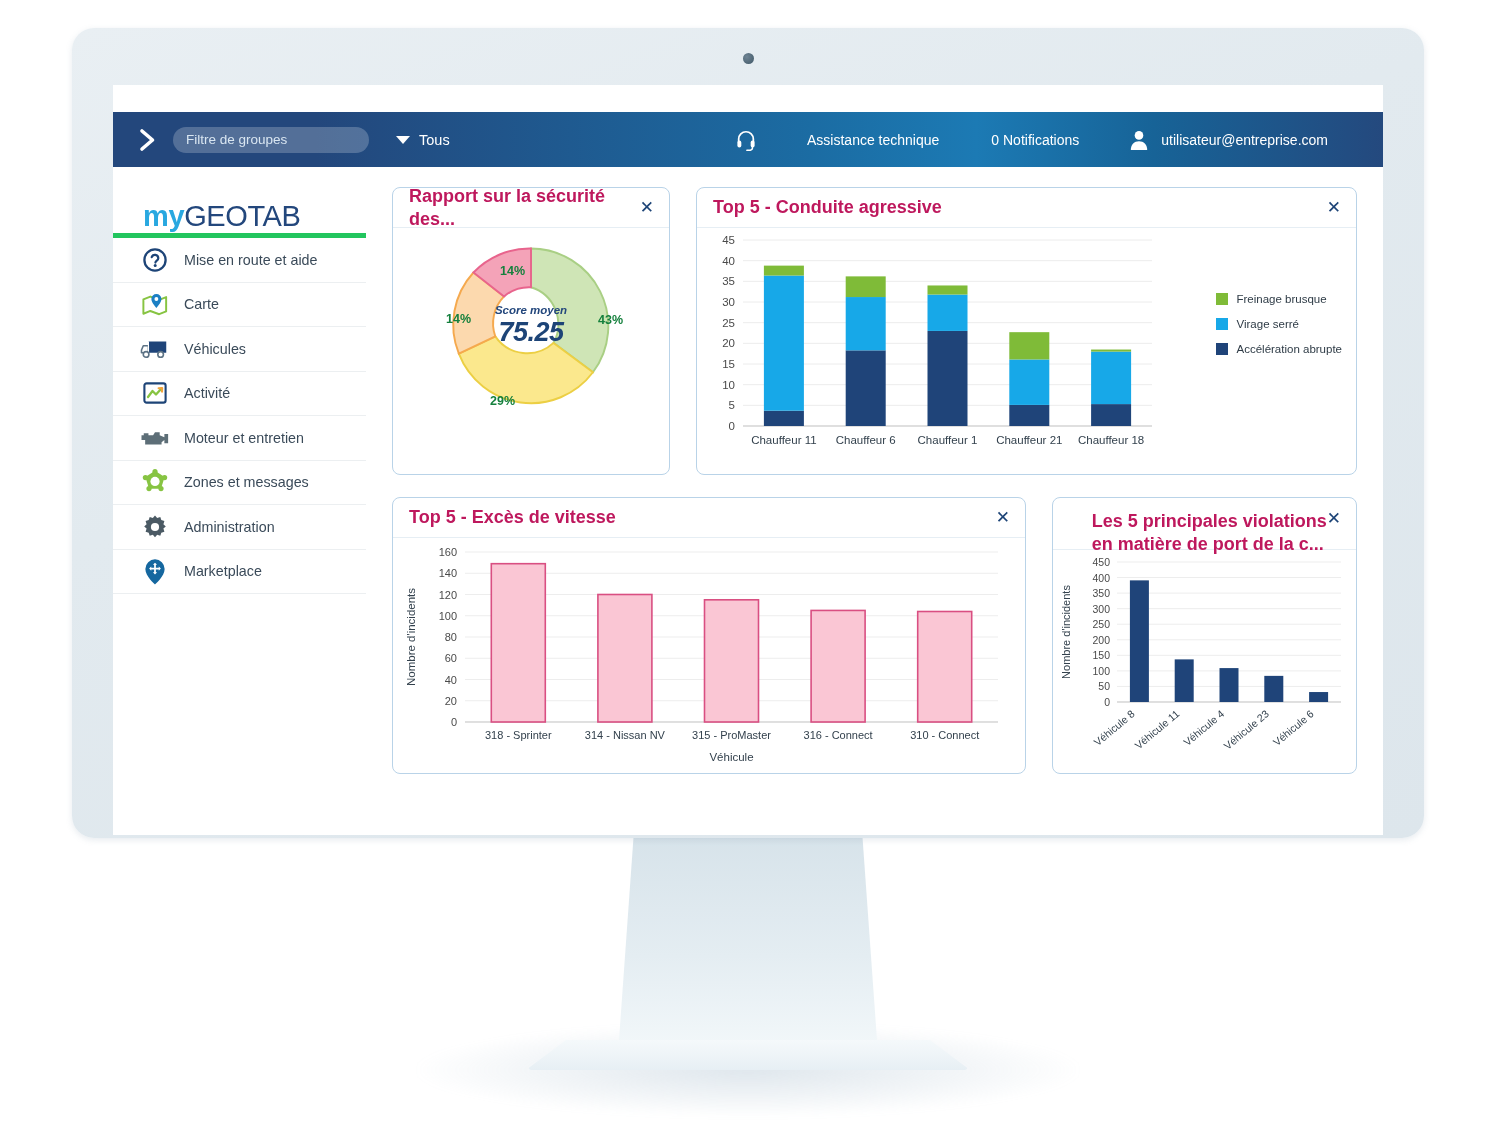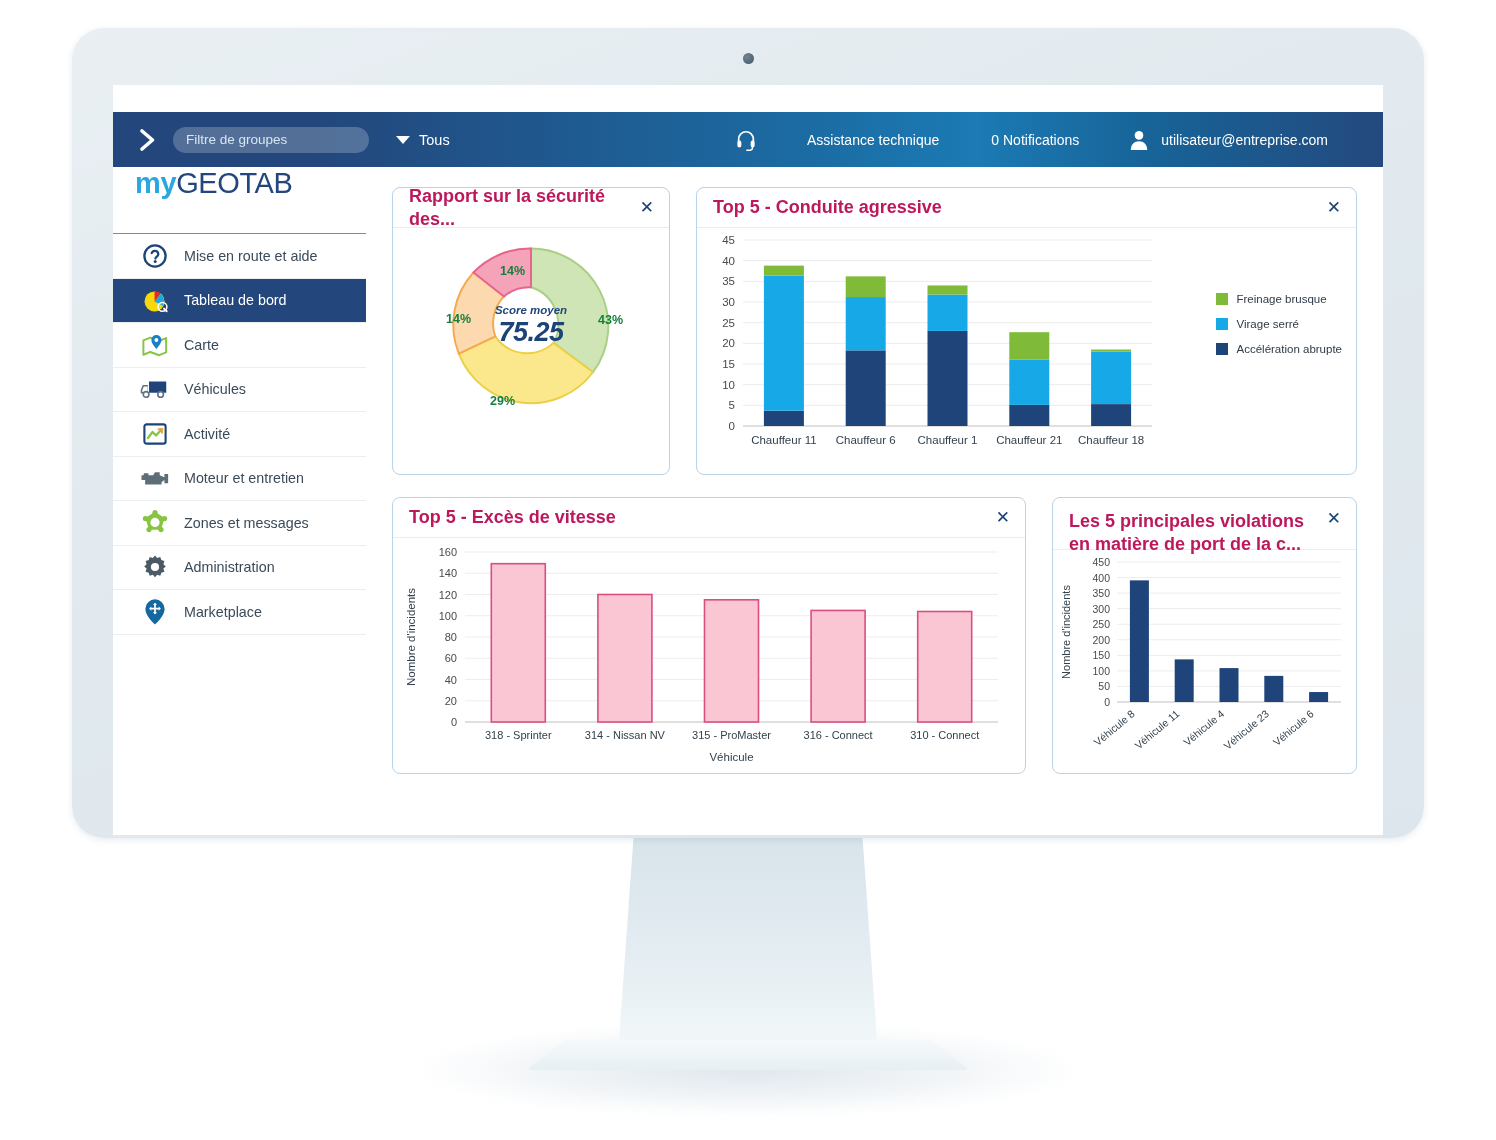--- a/index.html
+++ b/index.html
@@ -7,21 +7,21 @@
     width:1496px;height:1140px;overflow:hidden;
     background:#ffffff;
     font-family:"Liberation Sans", sans-serif;
     position:relative;
   }
 
   
   #monitor-shell{
     position:absolute;left:72px;top:28px;width:1352px;height:810px;
     background:linear-gradient(160deg,#e9eff3 0%,#e2eaef 40%,#dde6ec 100%);
-    border-radius:32px;
+    border-radius:22px;
     box-shadow:0 2px 6px rgba(120,145,165,.18);
   }
   #monitor-camera{
     position:absolute;left:50%;top:25px;width:11px;height:11px;margin-left:-5.5px;
     border-radius:50%;
     background:radial-gradient(circle at 35% 35%,#6f8494,#3f5766);
   }
   #monitor-neck{
     position:absolute;left:50%;top:836px;margin-left:-130px;width:260px;height:218px;
     background:linear-gradient(180deg,#d7e3ea 0%,#e4edf2 55%,#f3f8fa 100%);
@@ -69,22 +69,22 @@
   #support-item{margin-left:auto;display:flex;align-items:center;cursor:pointer;gap:40px;}
   #notif-item{margin-left:52px;cursor:pointer;}
   #user-item{margin-left:48px;margin-right:55px;display:flex;align-items:center;cursor:pointer;}
   .tb-icon{margin-right:10px;display:flex;align-items:center;}
 
   
   #sidebar{
     position:absolute;left:0;top:82px;width:253px;height:668px;
     background:#ffffff;border-right:1px solid #e2e7ea;
   }
-  #brand{height:66px;display:flex;align-items:flex-start;padding-left:22px;
-    border-bottom:1px solid #22c55e;}
+  #brand{height:66px;display:flex;align-items:flex-end;padding-left:30px;
+    border-bottom:5px solid #22c55e;}
   #brand-text{font-size:29px;letter-spacing:-.4px;font-weight:400;}
   #brand-text .my{color:#29a8e0;font-weight:700;}
   #brand-text .geotab{color:#23477c;font-weight:400;}
   .nav-item{
     height:44.5px;display:flex;align-items:center;padding-left:26px;
     border-bottom:1px solid #eceff1;cursor:pointer;box-sizing:border-box;
   }
   .nav-item.active{background:#23477c;}
   .nav-icon{width:32px;height:30px;flex:none;display:flex;align-items:center;justify-content:center;margin-right:13px;}
   .nav-label{font-size:14.3px;color:#3a4a59;}
@@ -96,21 +96,21 @@
     background:#ffffff;
   }
   .widget{
     position:absolute;background:#ffffff;border:1px solid #b9d3e8;border-radius:8px;
     box-sizing:border-box;
   }
   .w-head{
     height:40px;display:flex;align-items:center;justify-content:space-between;
     padding:0 15px 0 16px;border-bottom:1px solid #e6eef4;box-sizing:border-box;
   }
-  .w-head.tall{height:52px;align-items:flex-start;padding-top:12px;}
+  .w-head.tall{height:52px;align-items:flex-start;padding-top:12px;justify-content:flex-end;}
   .w-title{
     font-size:18px;font-weight:700;color:#be185d;line-height:1.25;
   }
   .w-close{
     color:#1d4477;font-size:17px;font-weight:700;cursor:pointer;line-height:1;
     font-family:"DejaVu Sans", sans-serif;
   }
 
   
   #w-safety{left:26px;top:20px;width:278px;height:288px;}
@@ -206,32 +206,20 @@
         <span class="nav-icon">
           <svg width="26" height="26" viewBox="0 0 26 26">
             <circle cx="13" cy="13" r="10.6" fill="none" stroke="#1d4477" stroke-width="2.3"></circle>
             <path d="M9.7 10.1 a3.4 3.4 0 0 1 6.6 1.1 c0 2.2-2.9 2.5-2.9 4.4" fill="none" stroke="#1d4477" stroke-width="2.2" stroke-linecap="round"></path>
             <circle cx="13.2" cy="18.6" r="1.5" fill="#1d4477"></circle>
           </svg>
         </span>
         <span class="nav-label">Mise en route et aide</span>
       </div>
 
-      <div class="nav-item active">
-        <span class="nav-icon">
-          <svg width="27" height="27" viewBox="0 0 28 28">
-            <circle cx="13" cy="15" r="10.4" fill="#f5d90a"></circle>
-            <path d="M13 15 L13 4.6 A10.4 10.4 0 0 1 19.5 6.9 Z" fill="#e4263c"></path>
-            <path d="M13 15 L19.5 6.9 A10.4 10.4 0 0 1 21.6 19.4 Z" fill="#18a9e6"></path>
-            <circle cx="21.2" cy="20.6" r="4.6" fill="none" stroke="#ffffff" stroke-width="1.6"></circle>
-            <path d="M22.8 22.4 L25.6 25.2" stroke="#ffffff" stroke-width="2" stroke-linecap="round"></path>
-          </svg>
-        </span>
-        <span class="nav-label">Tableau de bord</span>
-      </div>
 
       <div class="nav-item">
         <span class="nav-icon">
           <svg width="28" height="26" viewBox="0 0 30 28">
             <path d="M2.5 9 L10 6 L19.5 9.5 L27 6.5 L27 22 L19.5 25 L10 21.5 L2.5 24.5 Z" fill="none" stroke="#87c442" stroke-width="2.1" stroke-linejoin="round"></path>
             <path d="M16.5 3.2 a5.4 5.4 0 0 1 5.4 5.4 c0 4-5.4 9.6-5.4 9.6 s-5.4-5.6-5.4-9.6 a5.4 5.4 0 0 1 5.4-5.4 z" fill="#1b7fc4"></path>
             <circle cx="16.5" cy="8.6" r="2.1" fill="#ffffff"></circle>
           </svg>
         </span>
         <span class="nav-label">Carte</span>

